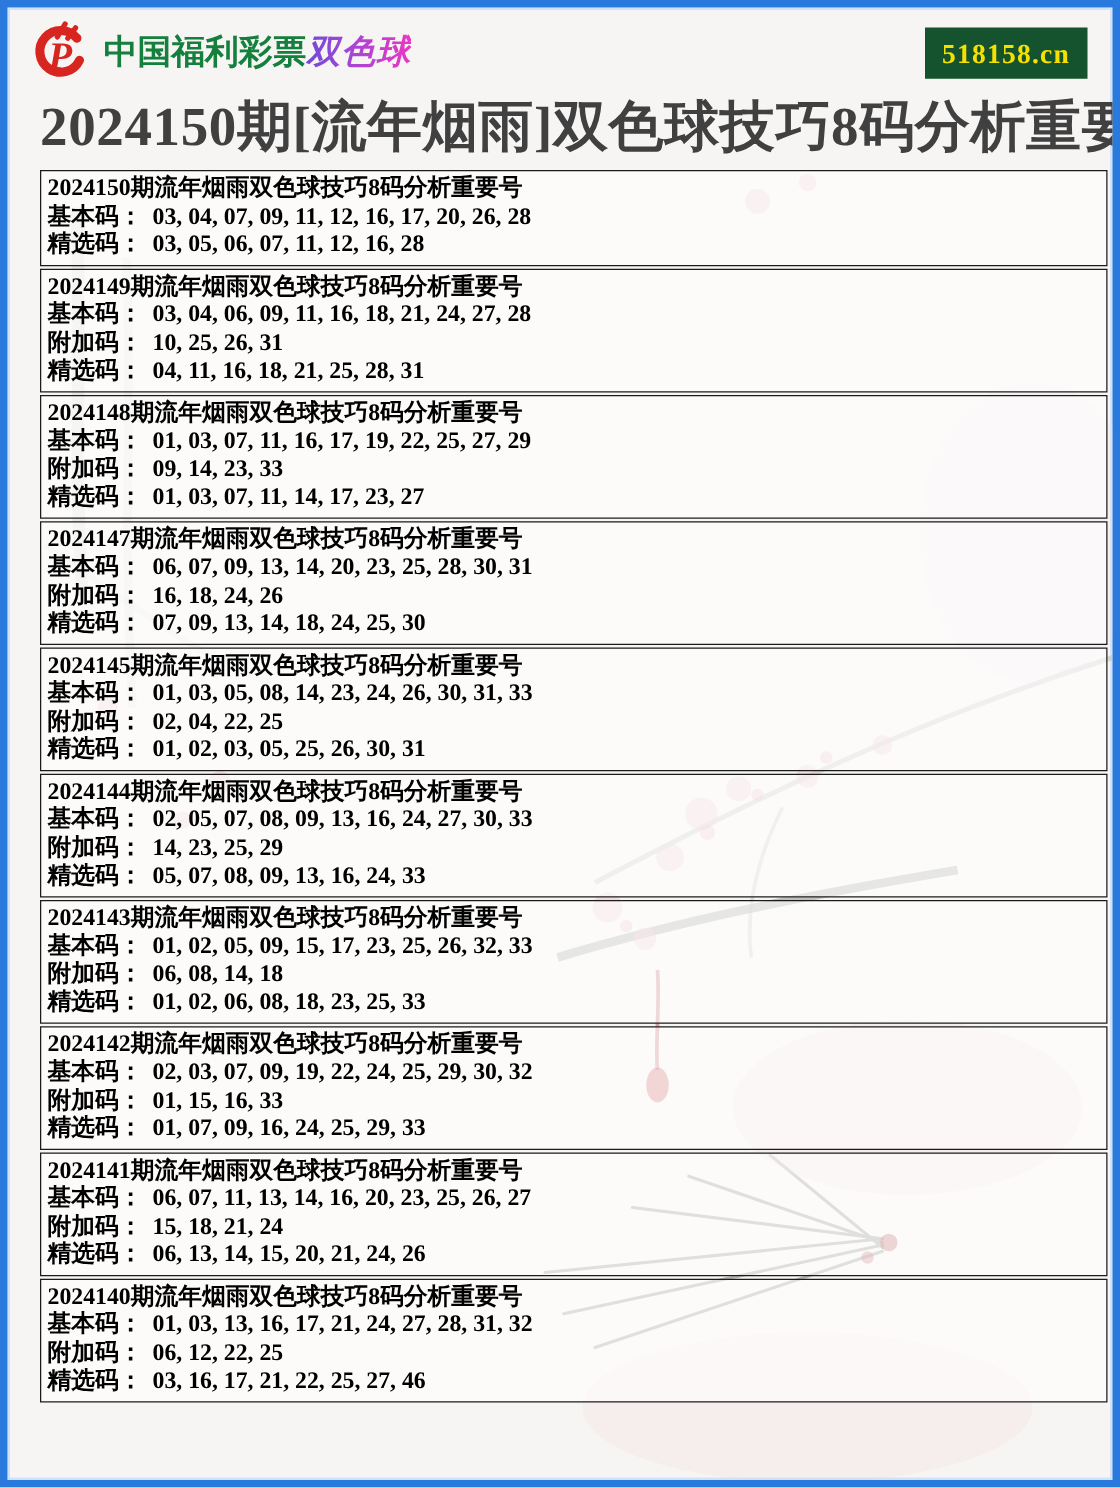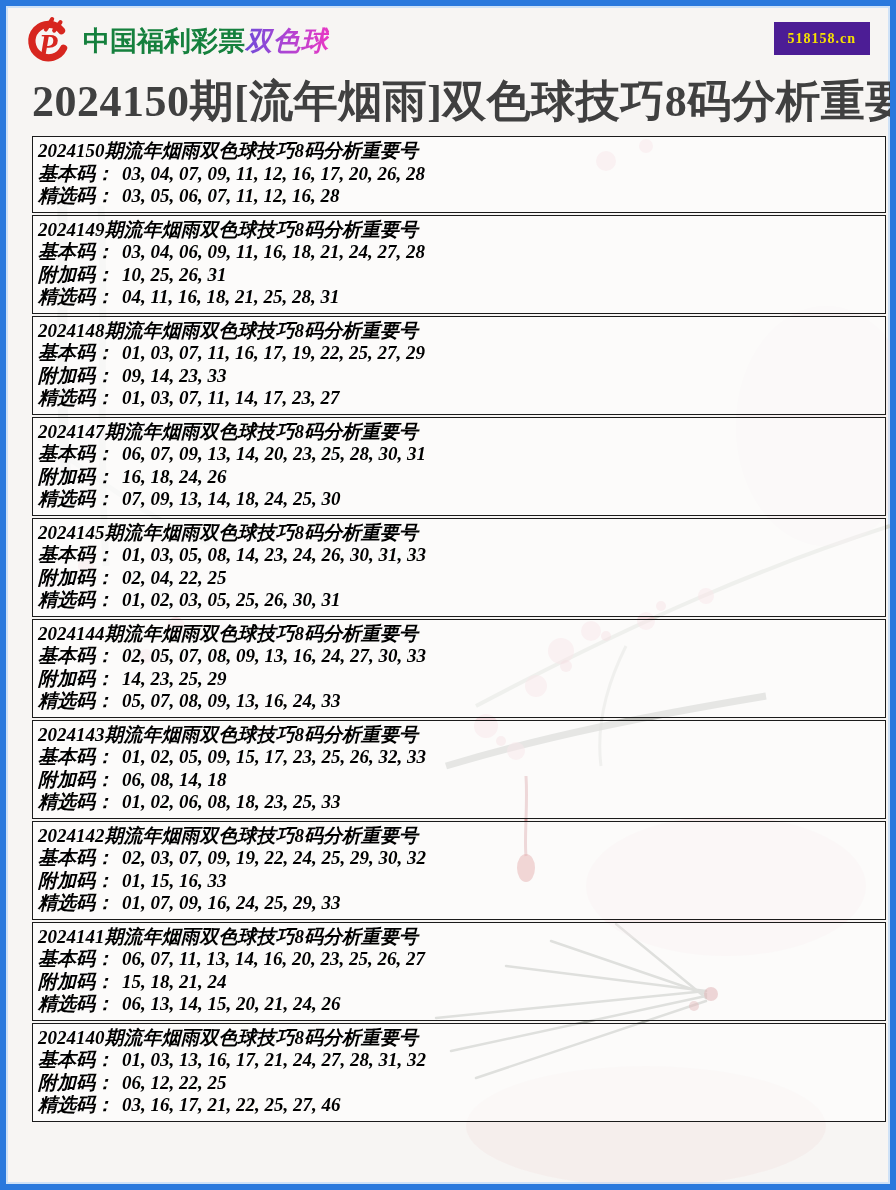--- a/index.html
+++ b/index.html
@@ -27,40 +27,40 @@
   .brand-product{color:#b23ed0;font-style:italic;letter-spacing:1px;margin-top:39px;}
   @supports ((-webkit-background-clip:text) or (background-clip:text)){
     .brand-product{
       background:linear-gradient(90deg,#6f4bd8 0%,#a945d4 45%,#e838c4 100%);
       -webkit-background-clip:text;background-clip:text;
       -webkit-text-fill-color:transparent;color:transparent;
     }
   }
   .site-badge{
     margin-left:auto;margin-top:6px;
-    background:#4c1d95;color:#f5e100;
+    background:#14532d;color:#f5e100;
     font-family:"Liberation Serif","DejaVu Serif",serif;
-    font-weight:bold;font-size:14px;line-height:1;
+    font-weight:bold;font-size:22px;line-height:1;
     padding:10px 14px 9px;letter-spacing:1px;
     cursor:pointer;
   }
 
   
   .main-title{
     color:#404040;
     font-weight:bold;
     font-size:44px;
     line-height:48px;
     padding:6px 20px 10px 26px;
     letter-spacing:0.5px;
     white-space:nowrap;
   }
 
   
-  .blocks{padding:0 4px 0 26px;font-style:italic;}
+  .blocks{padding:0 4px 0 26px;}
   .block{
     border:1.5px solid #1b1b1b;
     background:rgba(255,255,255,0.60);
     margin-bottom:2px;
     padding:3px 8px 4px 5px;
     font-weight:bold;
     font-size:19px;
     line-height:22.5px;
     color:#000;
     white-space:nowrap;

